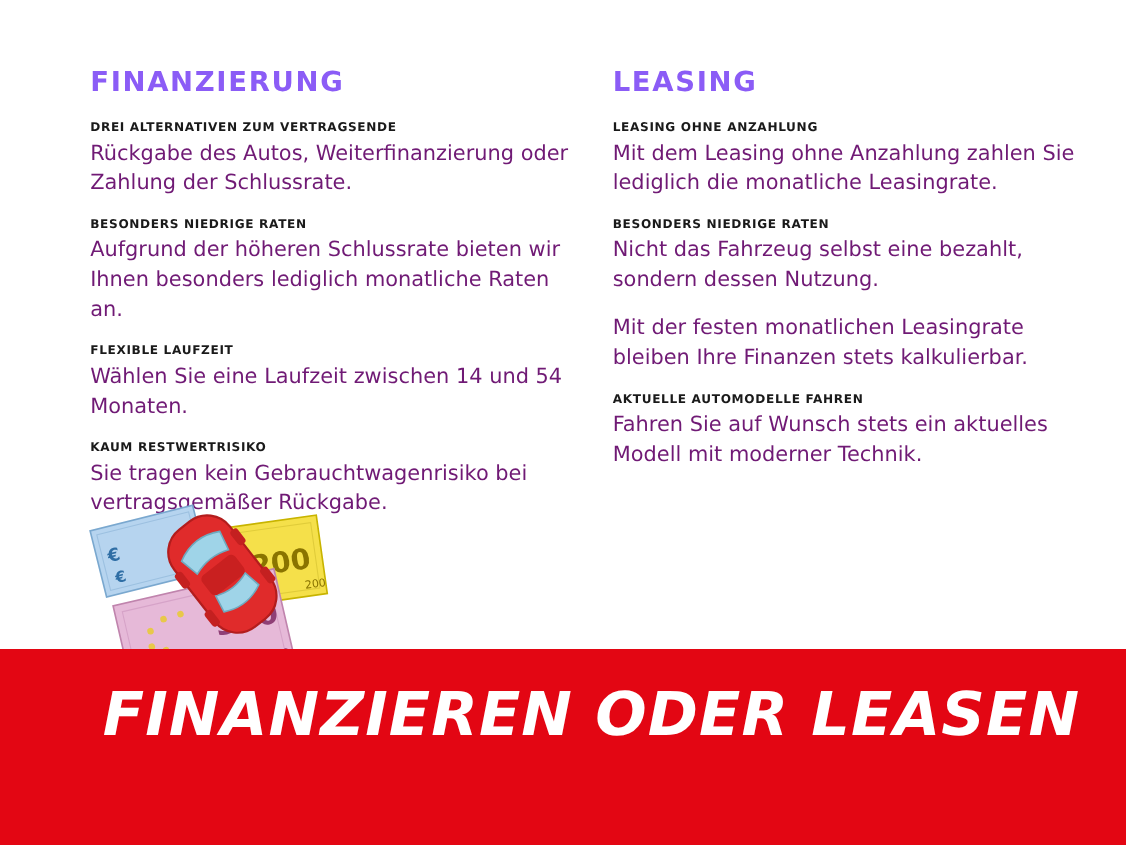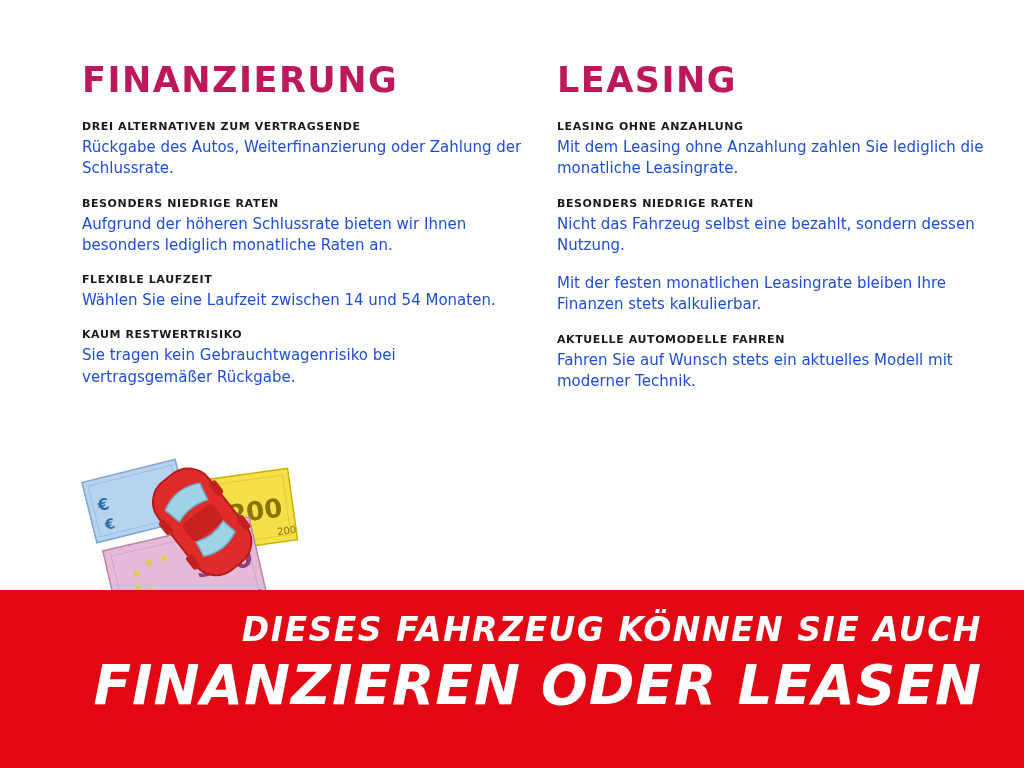--- a/index.html
+++ b/index.html
@@ -27,42 +27,42 @@
     width: 1024px;
     display: flex;
   }
   .column {
     width: 470px;
   }
   .column.left { margin-left: 82px; }
   .column.right { margin-left: 8px; }
 
   .col-title {
-    color: #be185d;
-    font-size: 35px;
+    color: #8b5cf6;
+    font-size: 25px;
     font-weight: bold;
     letter-spacing: 1.5px;
     margin: 0 0 20px 0;
     font-family: "DejaVu Sans", sans-serif;
     text-transform: uppercase;
   }
   .block {
     margin-bottom: 17px;
   }
   .block-head {
     font-size: 11px;
     font-weight: bold;
     color: #1a1a1a;
     letter-spacing: 0.6px;
     margin: 0 0 4px 0;
     text-transform: uppercase;
   }
   .block-body {
-    font-size: 15px;
-    color: #1d4ed8;
+    font-size: 19px;
+    color: #701a75;
     line-height: 1.42;
     margin: 0;
     max-width: 440px;
   }
 
   
   .illustration {
     position: absolute;
     left: 78px;
     top: 452px;
@@ -202,18 +202,17 @@
         <rect x="82" y="46" width="8" height="16" rx="3" fill="#c42020"></rect>
         <rect x="146" y="46" width="8" height="16" rx="3" fill="#c42020"></rect>
         <rect x="82" y="90" width="8" height="16" rx="3" fill="#c42020"></rect>
         <rect x="146" y="90" width="8" height="16" rx="3" fill="#c42020"></rect>
       </g>
     </svg>
   </div>
 
   <div class="footer">
     <div class="footer-text">
-      <div class="footer-line1">DIESES FAHRZEUG KÖNNEN SIE AUCH</div>
       <div class="footer-line2">FINANZIEREN ODER LEASEN</div>
     </div>
   </div>
 
 </div>
 
 </body></html>

